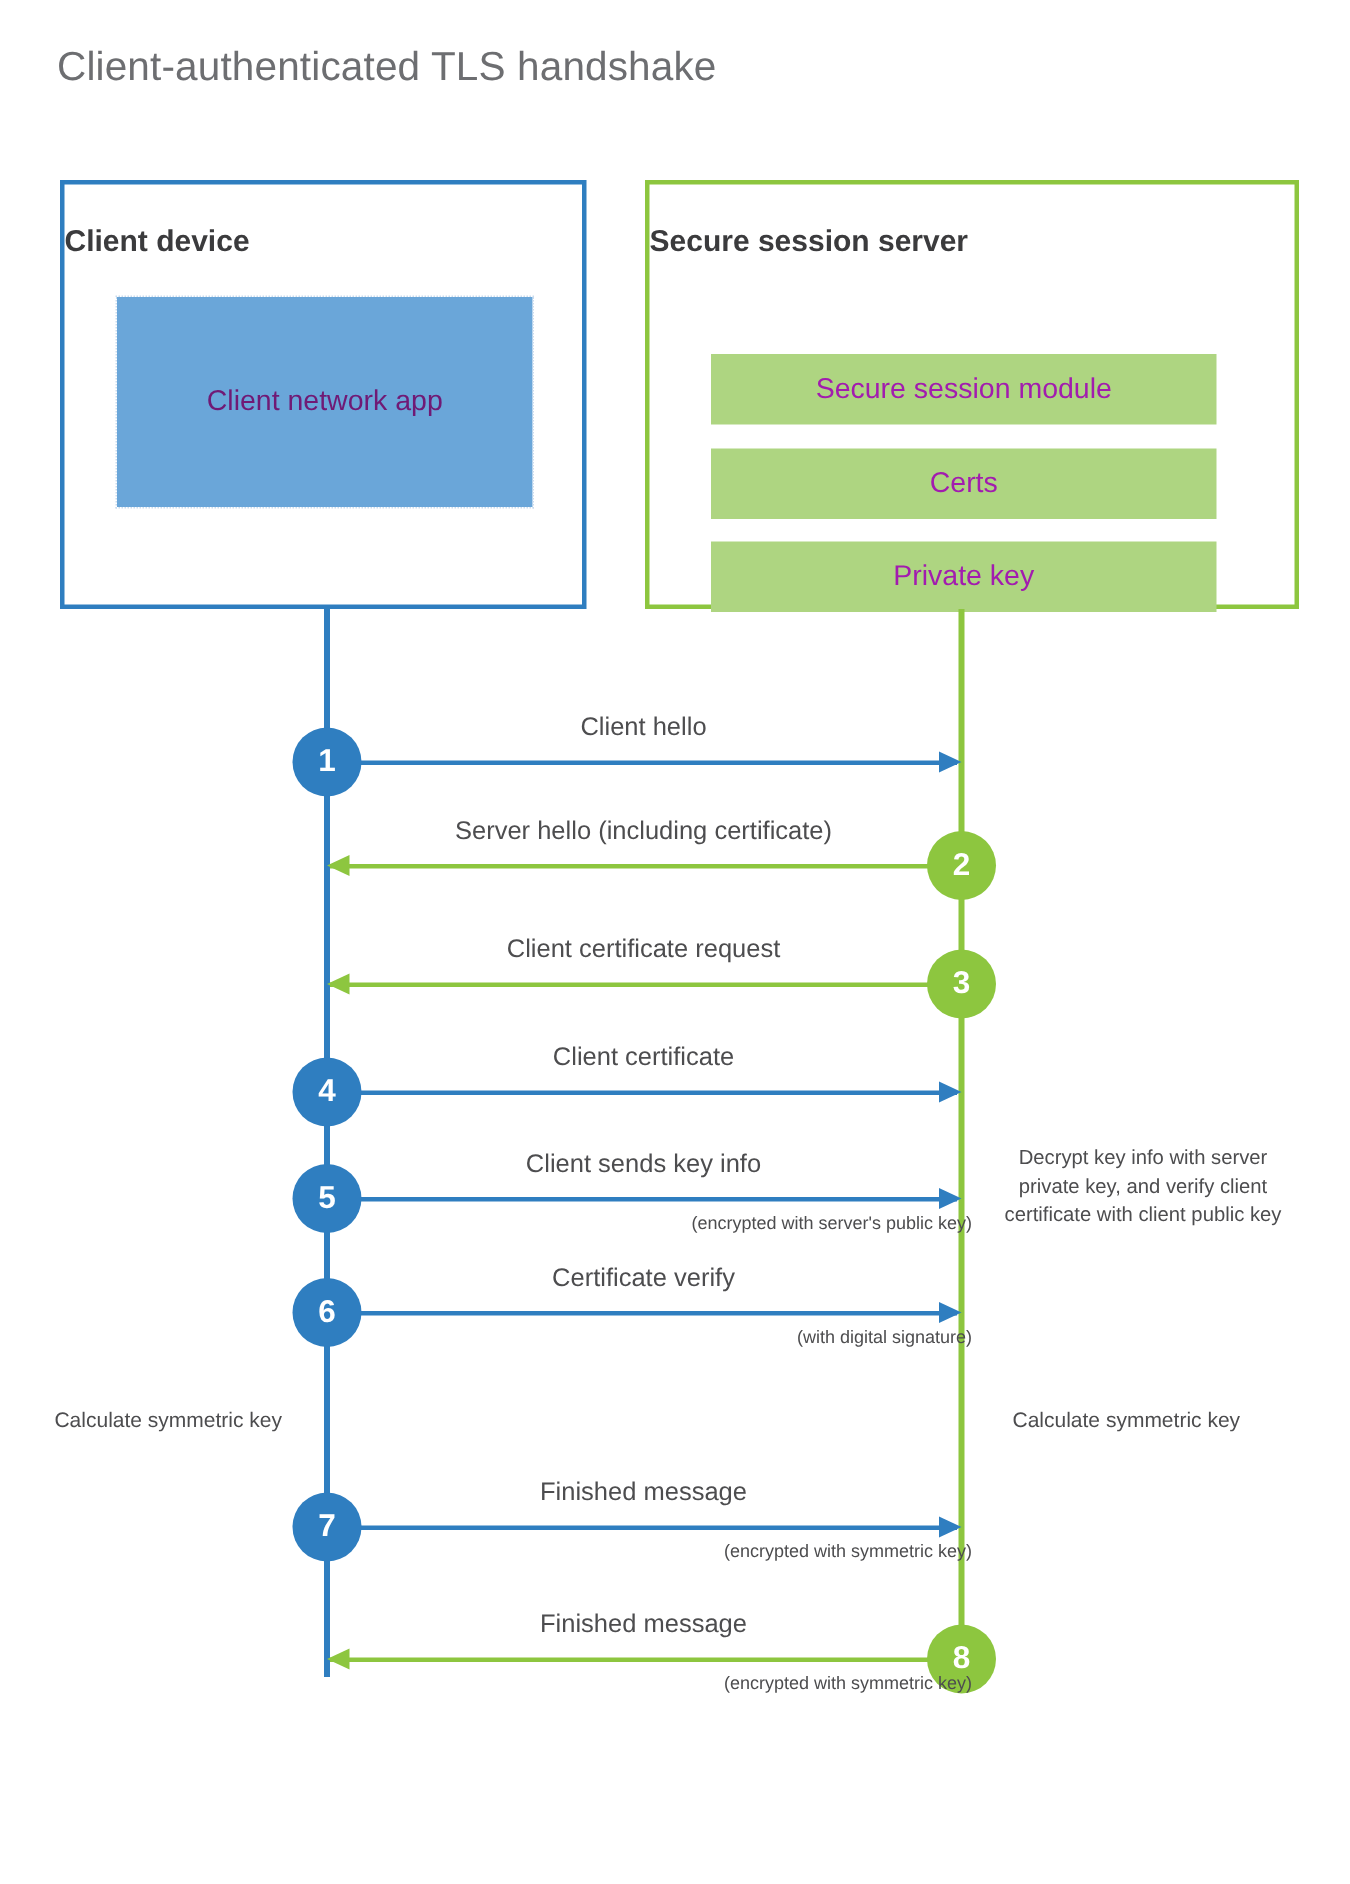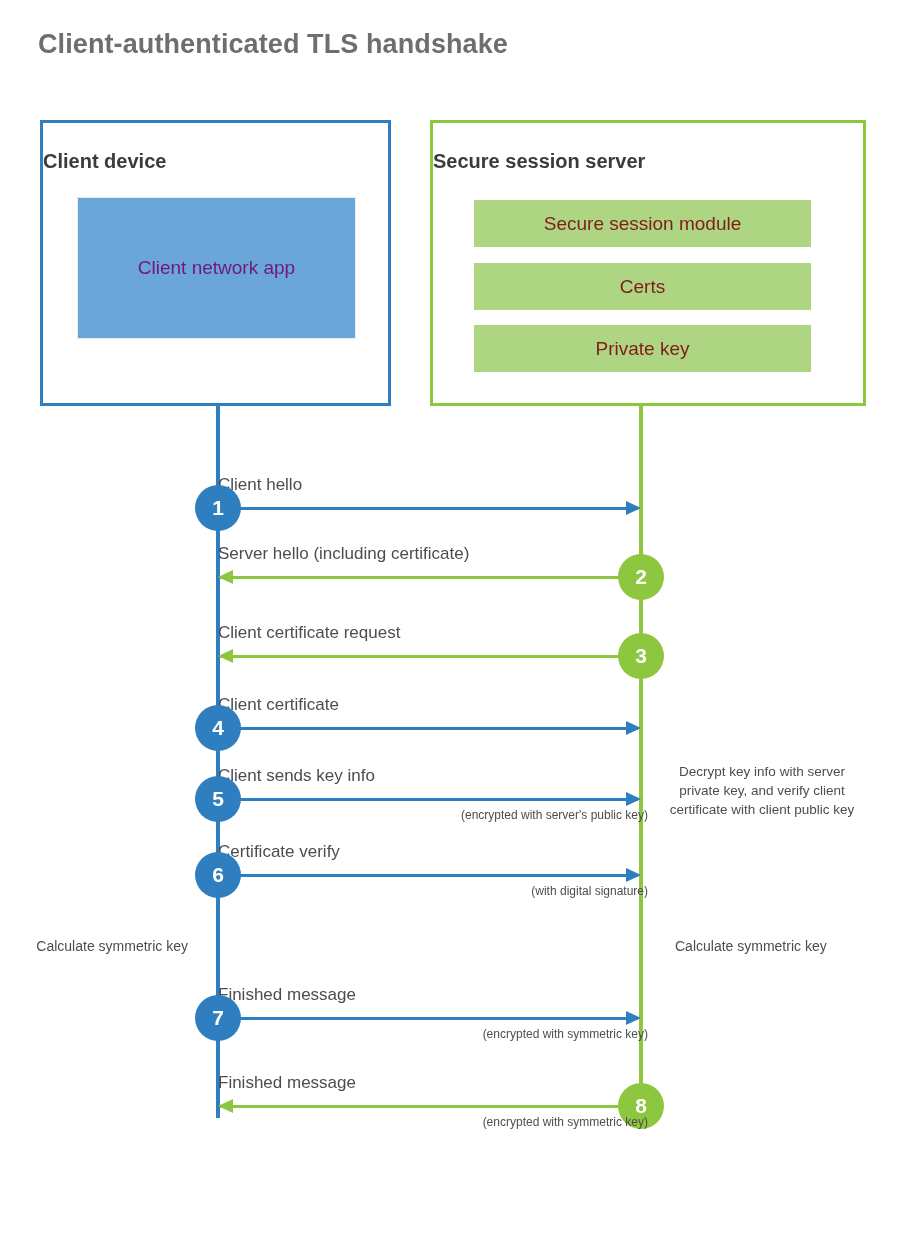--- a/index.html
+++ b/index.html
@@ -18,21 +18,21 @@
     background: #ffffff;
     overflow: hidden;
   }
 
   
   #title {
     position: absolute;
     left: 38px;
     top: 29px;
     font-size: 27px;
-    font-weight: 700;
+    font-weight: 400;
     color: #6d6e71;
     letter-spacing: 0.1px;
     white-space: nowrap;
   }
 
   
   .actor-box {
     position: absolute;
     background: #ffffff;
     box-sizing: border-box;
@@ -84,23 +84,24 @@
   
   .server-bar {
     position: absolute;
     left: 41px;
     width: 337px;
     height: 47px;
     background: #aed581;
     display: flex;
     align-items: center;
     justify-content: center;
-    color: #7f1d1d;
+    color: #a21caf;
     font-size: 19px;
     box-sizing: border-box;
+    margin-top: 36px;
   }
   .server-bar.b0 { top: 77px; }
   .server-bar.b1 { top: 140px; }
   .server-bar.b2 { top: 202px; }
 
   
   .lifeline {
     position: absolute;
     width: 4px;
   }
@@ -156,20 +157,21 @@
     font-weight: bold;
     box-sizing: border-box;
   }
   .step-circle.blue { left: 195px; background: #2f7ec0; }
   .step-circle.green { left: 618px; background: #8dc63f; }
 
   .msg-label {
     position: absolute;
     left: 218px;
     width: 422px;
+    text-align: center;
     font-size: 17px;
     color: #4d4d4f;
     top: -32px;
   }
   .msg-sublabel {
     position: absolute;
     left: 226px;
     width: 422px;
     text-align: right;
     font-size: 12px;

